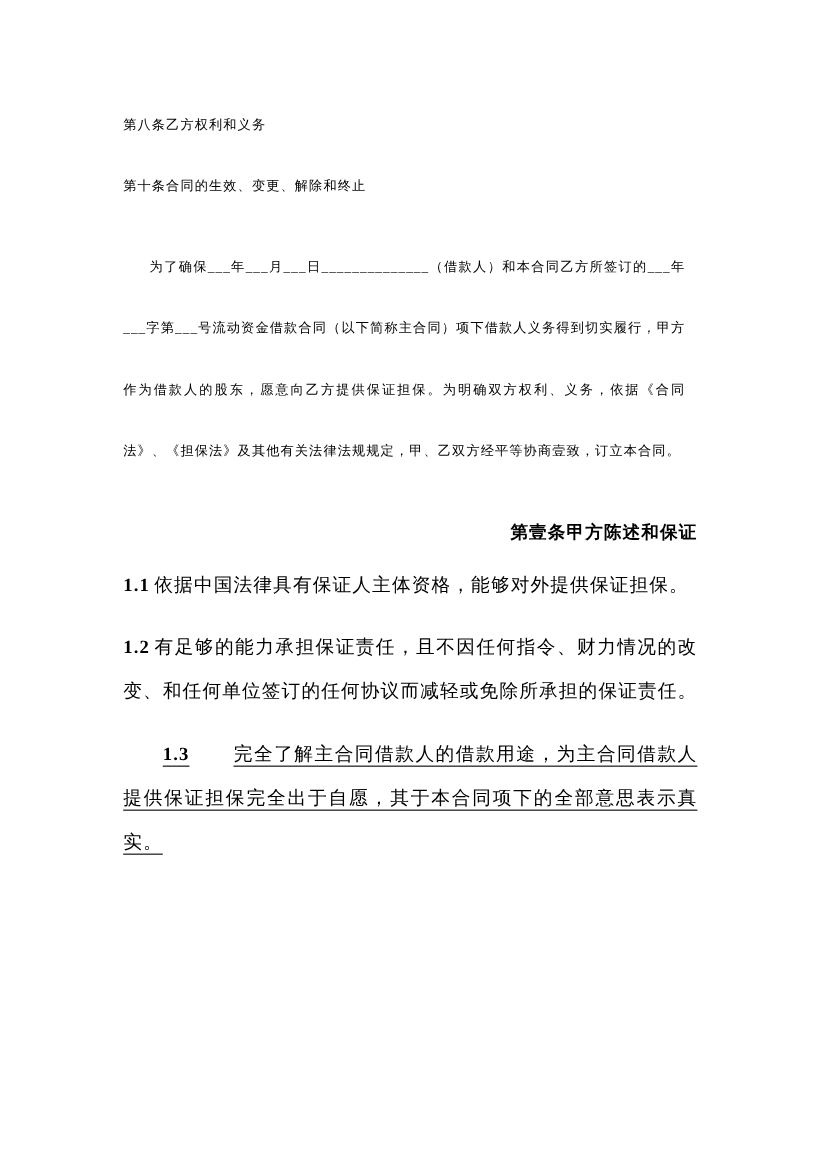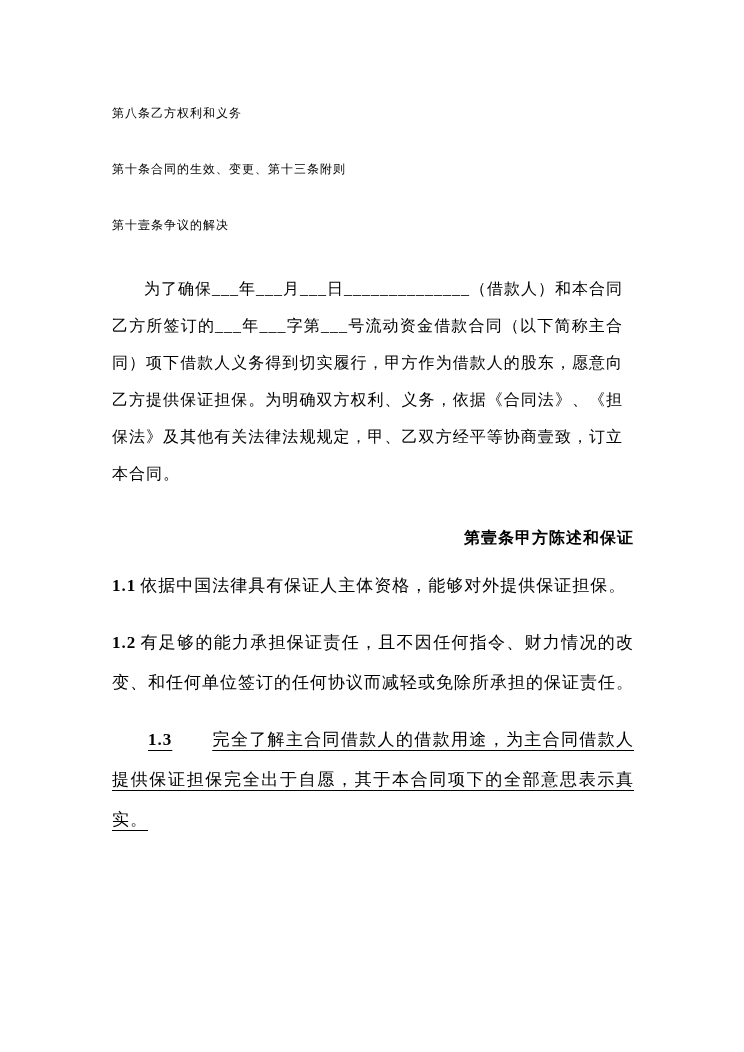--- a/index.html
+++ b/index.html
@@ -21,22 +21,22 @@
     top: 90px;
     width: 522px;
   }
   .toc-item {
     font-size: 12px;
     line-height: 22px;
     letter-spacing: 1px;
     margin: 12px 0 34px 0;
   }
   .intro {
-    font-size: 16px;
-    line-height: 37px;
+    font-size: 12px;
+    line-height: 56px;
     letter-spacing: 1px;
     text-indent: 2em;
     text-align: justify;
     text-justify: inter-character;
     margin: 22px 11px 0 0;
   }
   .heading {
     font-size: 16px;
     font-weight: bold;
     letter-spacing: 1px;
@@ -61,22 +61,21 @@
     text-underline-offset: 5px;
     margin-left: 36px;
   }
 </style>
 </head>
 <body>
 
 <div class="page">
 
   <p class="toc-item">第八条乙方权利和义务</p>
-  <p class="toc-item">第十条合同的生效、变更、第十三条附则</p>
-  <p class="toc-item">第十壹条争议的解决</p>
+  <p class="toc-item">第十条合同的生效、变更、解除和终止</p>
 
   <p class="intro">为了确保___年___月___日______________（借款人）和本合同乙方所签订的___年___字第___号流动资金借款合同（以下简称主合同）项下借款人义务得到切实履行，甲方作为借款人的股东，愿意向乙方提供保证担保。为明确双方权利、义务，依据《合同法》、《担保法》及其他有关法律法规规定，甲、乙双方经平等协商壹致，订立本合同。</p>
 
   <h2 class="heading">第壹条甲方陈述和保证</h2>
 
   <p class="clause">
     <span class="num">1.1</span><span class="body">依据中国法律具有保证人主体资格，能够对外提供保证担保。</span>
   </p>
 
   <p class="clause">

